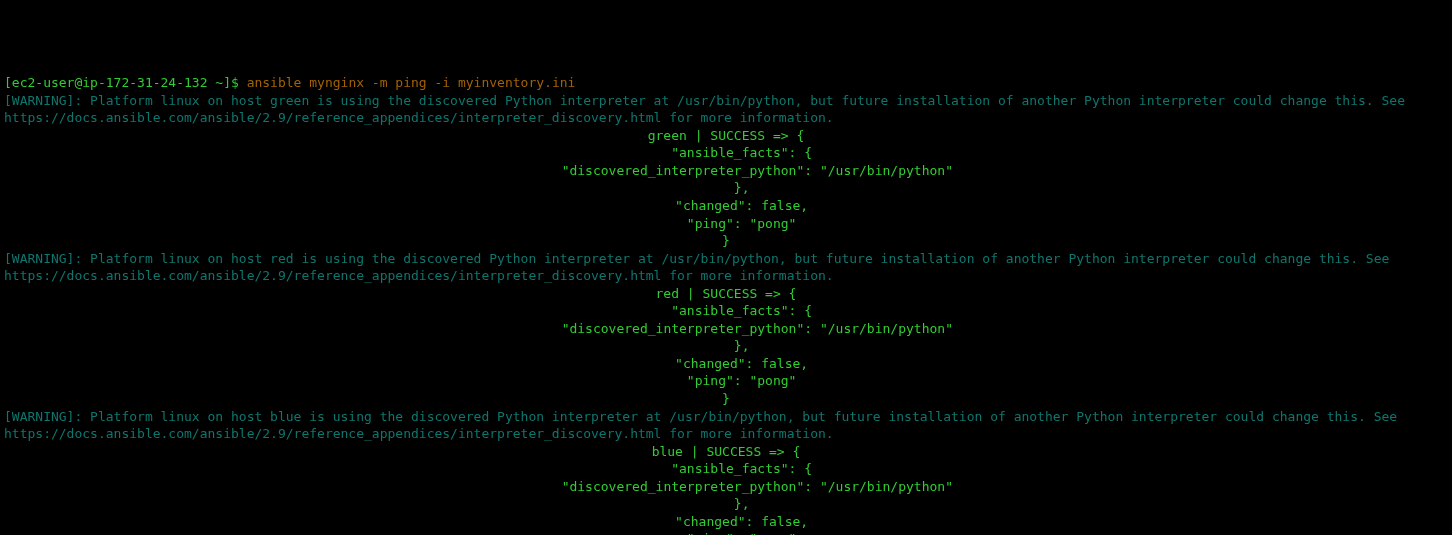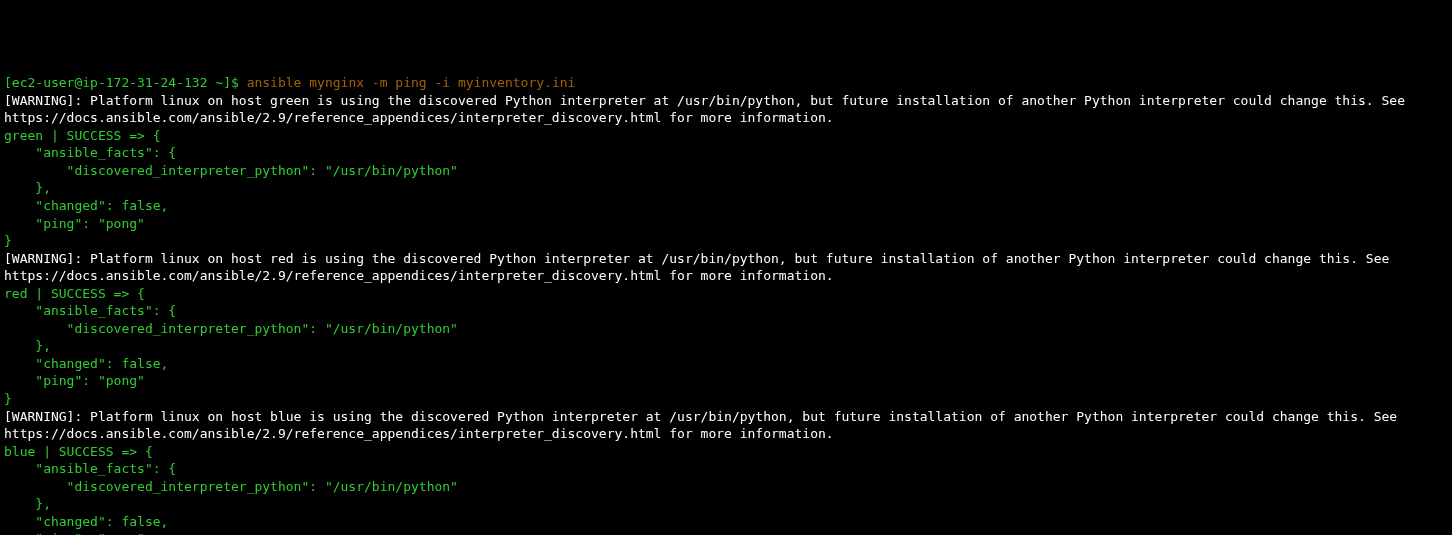--- a/index.html
+++ b/index.html
@@ -8,22 +8,22 @@
       background-color: #000000;
       font-family: "Menlo", "Monaco", "Consolas", monospace;
       font-size: 13px;
       line-height: 1.35;
       color: #ffffff;
       white-space: pre;
       overflow-x: auto;
     }
     .prompt-user { color: #32cd32; margin-top: 15px; }
     .command { color: #a16207; }
-    .warning { color: #ffffff; }
-    .success { color: #32cd32; }
+    .warning { color: #0f766e; }
+    .success { color: #32cd32; text-align: center; }
     .line { display: block; }
   </style>
 </head>
 <body>
 
 
 
 <div><span class="line"><span class="prompt-user">[ec2-user@ip-172-31-24-132 ~]$ </span><span class="command">ansible mynginx -m ping -i myinventory.ini</span></span><span class="line warning">[WARNING]: Platform linux on host green is using the discovered Python interpreter at /usr/bin/python, but future installation of another Python interpreter could change this. See</span><span class="line warning">https://docs.ansible.com/ansible/2.9/reference_appendices/interpreter_discovery.html for more information.</span><span class="line success">green | SUCCESS =&gt; {</span><span class="line success">    "ansible_facts": {</span><span class="line success">        "discovered_interpreter_python": "/usr/bin/python"</span><span class="line success">    },</span><span class="line success">    "changed": false,</span><span class="line success">    "ping": "pong"</span><span class="line success">}</span><span class="line warning">[WARNING]: Platform linux on host red is using the discovered Python interpreter at /usr/bin/python, but future installation of another Python interpreter could change this. See</span><span class="line warning">https://docs.ansible.com/ansible/2.9/reference_appendices/interpreter_discovery.html for more information.</span><span class="line success">red | SUCCESS =&gt; {</span><span class="line success">    "ansible_facts": {</span><span class="line success">        "discovered_interpreter_python": "/usr/bin/python"</span><span class="line success">    },</span><span class="line success">    "changed": false,</span><span class="line success">    "ping": "pong"</span><span class="line success">}</span><span class="line warning">[WARNING]: Platform linux on host blue is using the discovered Python interpreter at /usr/bin/python, but future installation of another Python interpreter could change this. See</span><span class="line warning">https://docs.ansible.com/ansible/2.9/reference_appendices/interpreter_discovery.html for more information.</span><span class="line success">blue | SUCCESS =&gt; {</span><span class="line success">    "ansible_facts": {</span><span class="line success">        "discovered_interpreter_python": "/usr/bin/python"</span><span class="line success">    },</span><span class="line success">    "changed": false,</span><span class="line success">    "ping": "pong"</span></div>
 
 

